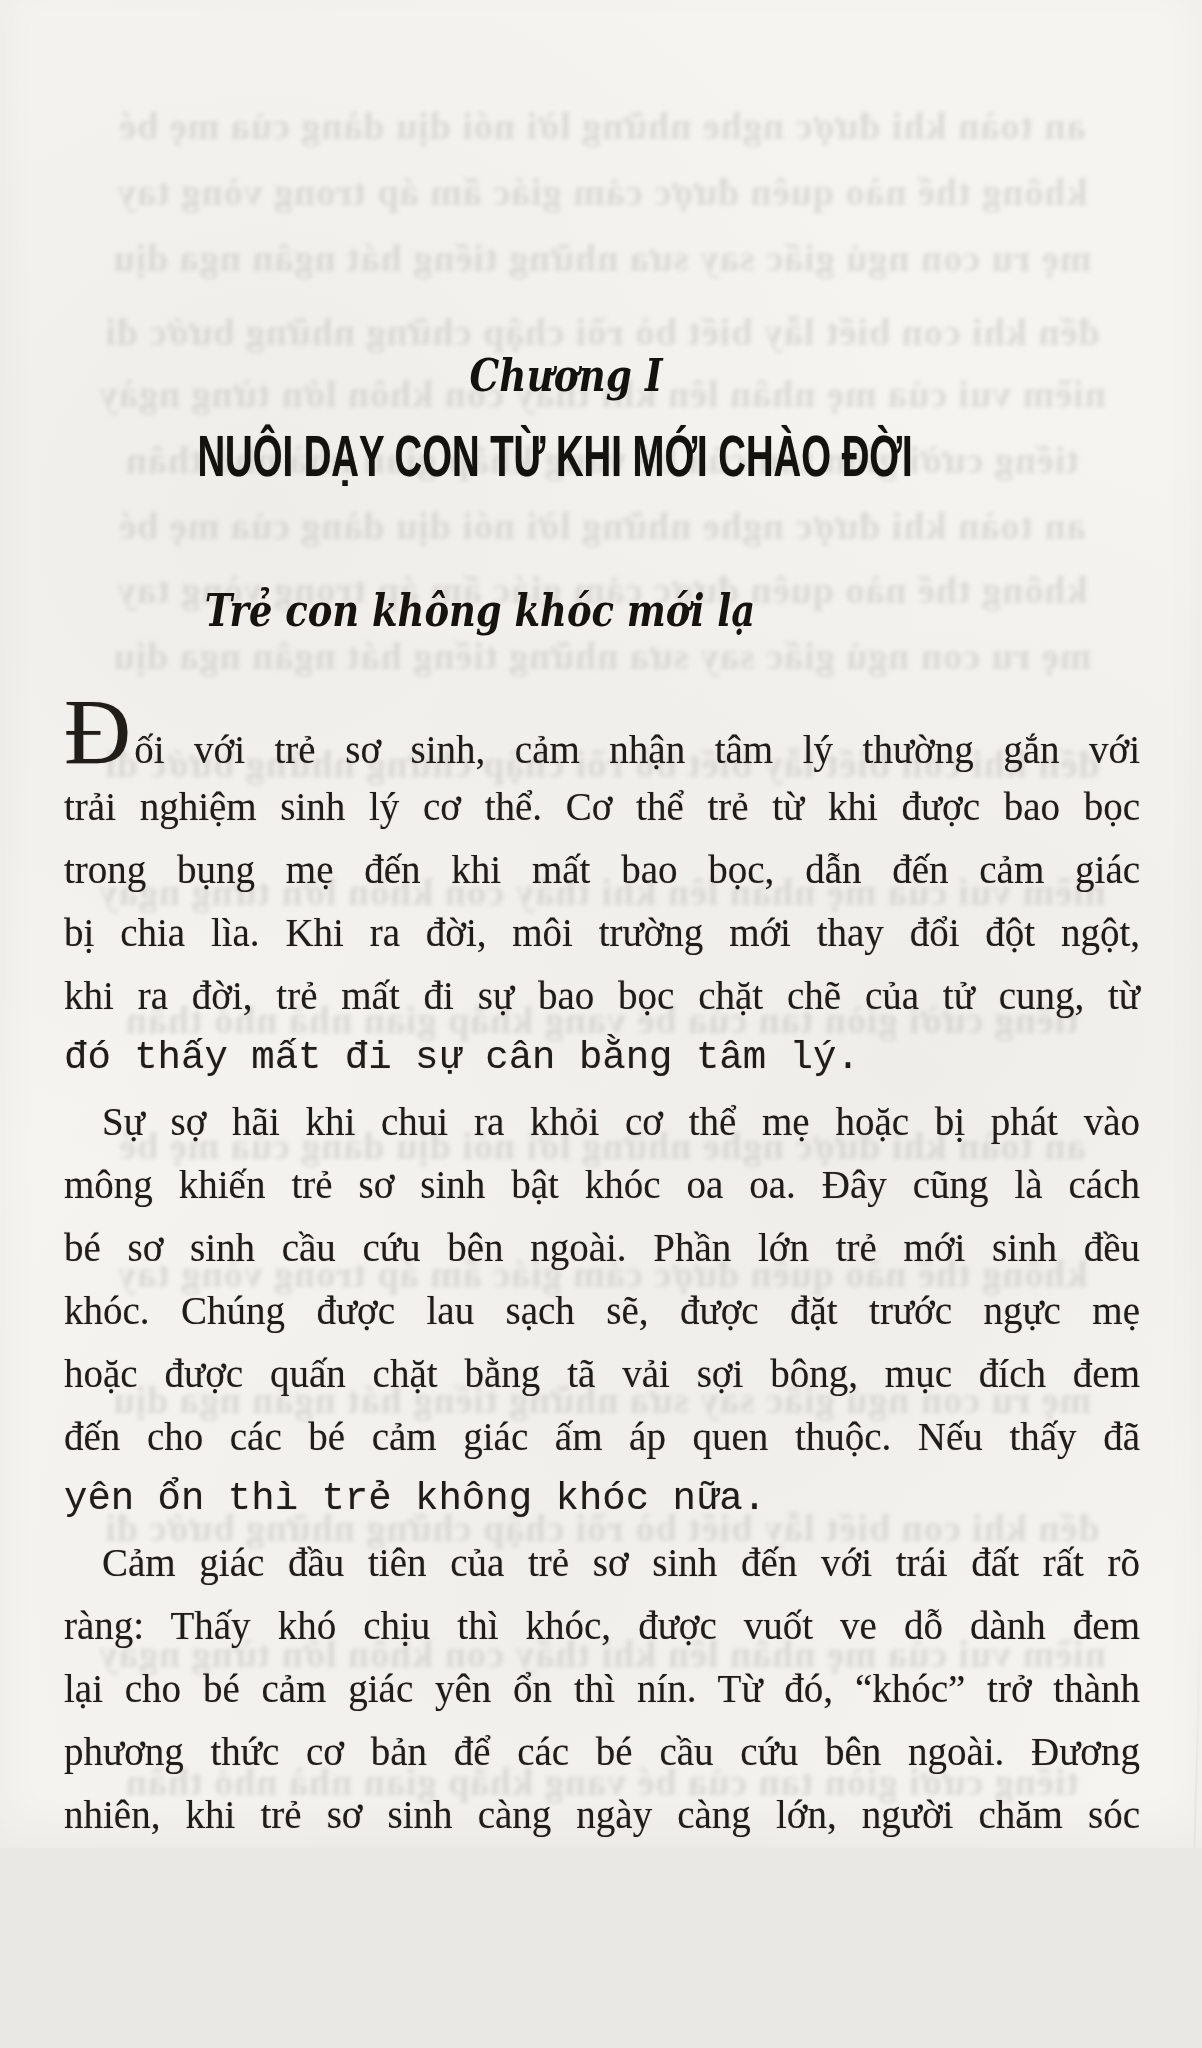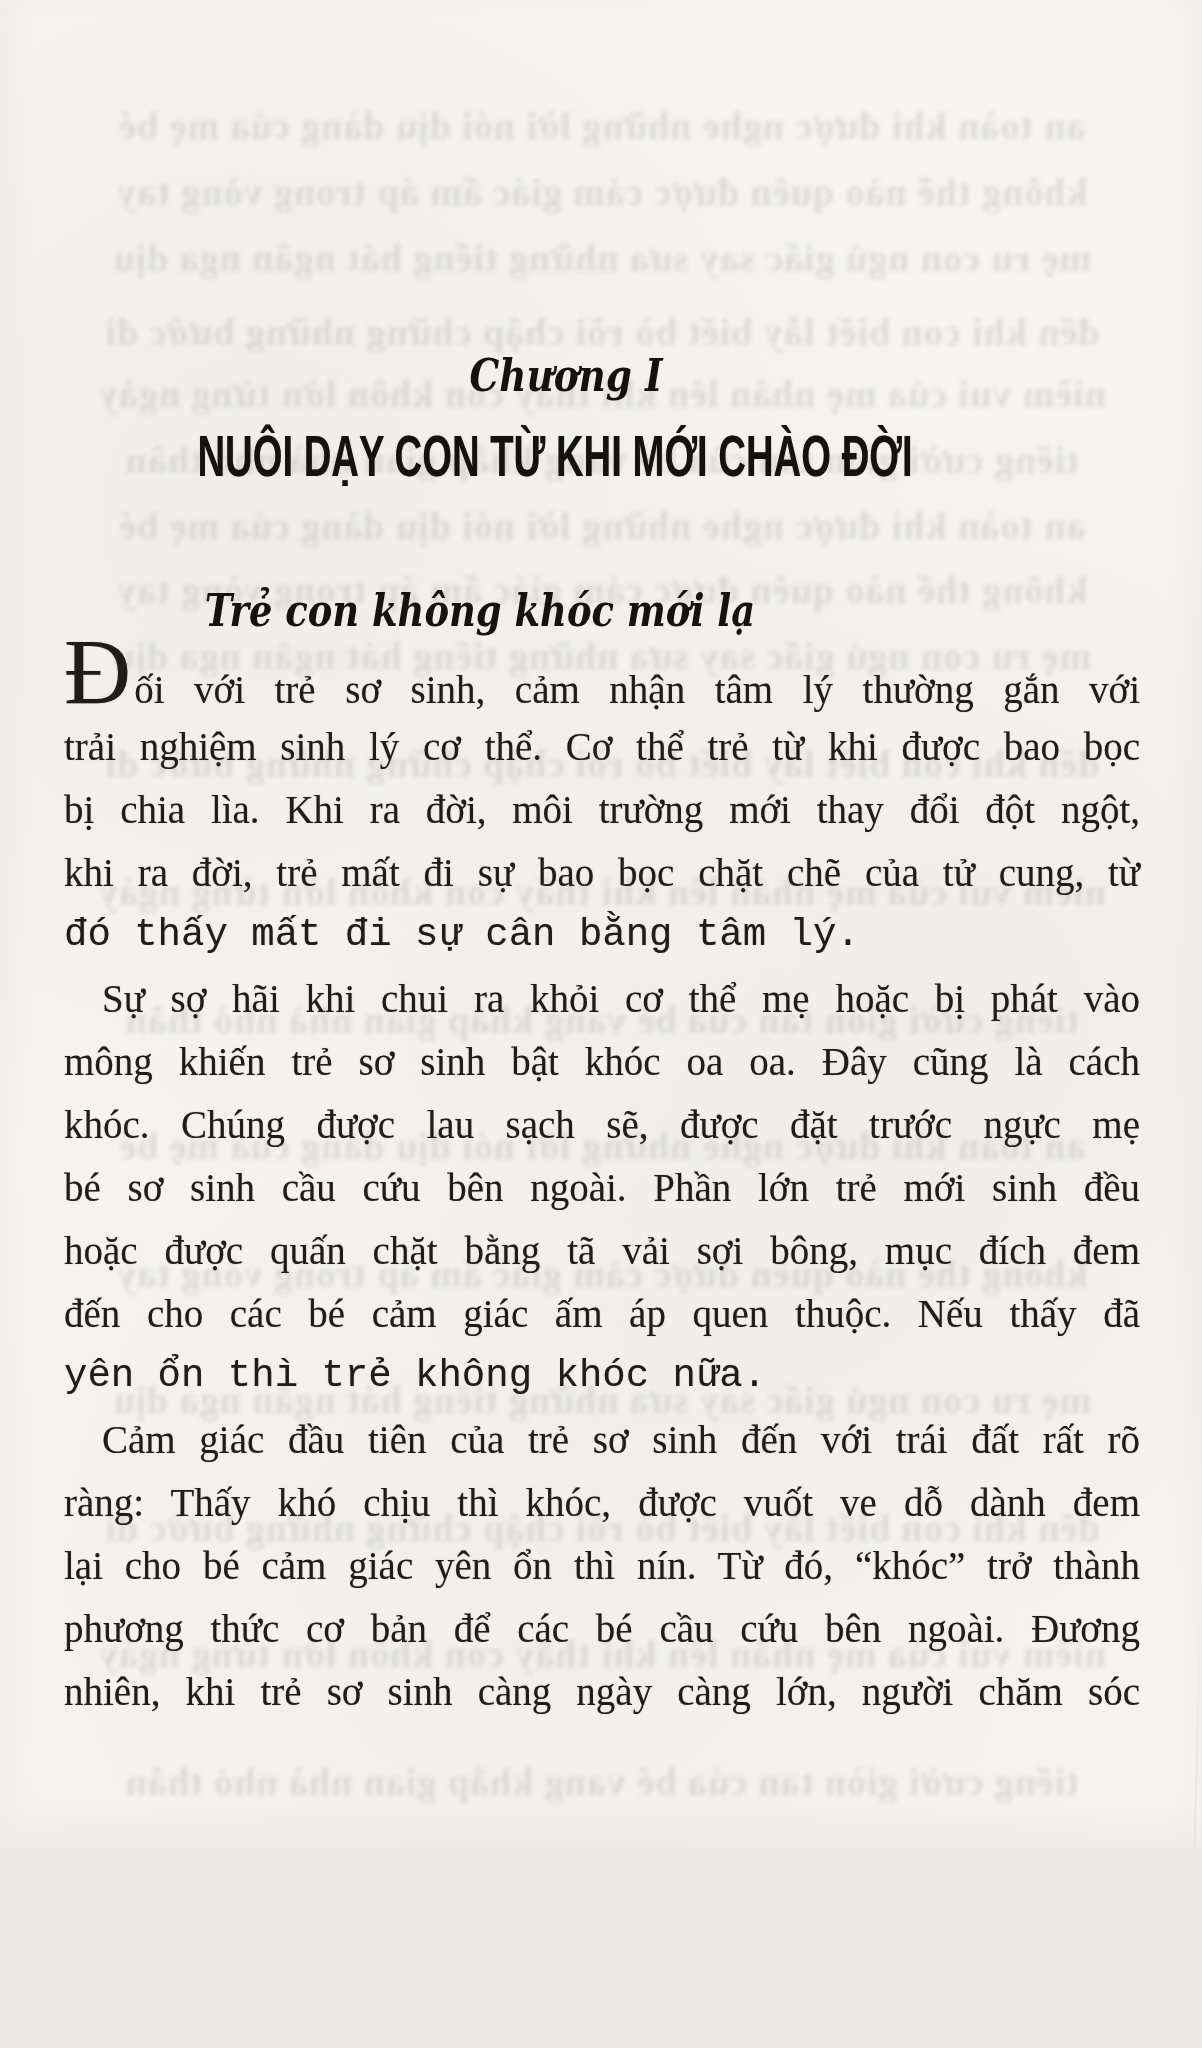--- a/index.html
+++ b/index.html
@@ -51,21 +51,21 @@
   .section-title {
     position:absolute; top:584px; left:0; width:960px;
     text-align:center; white-space:nowrap;
     font-family:"DejaVu Serif", serif;
     font-style:italic; font-weight:bold;
     font-size:45px; color:#16130f;
     transform:scaleX(0.82);
   }
 
   .body-text {
-    position:absolute; top:652px; left:64px; width:1076px;
+    position:absolute; top:712px; left:64px; width:1076px;
     font-size:39px; line-height:63px; color:#201d19;
     text-shadow:0 0 1px rgba(32,29,25,0.38);
   }
   .para { margin:0; }
   .line {
     height:63px;
     text-align:justify;
     text-align-last:justify;
   }
   .line.indent { padding-left:38px; }
@@ -120,30 +120,31 @@
 
     <div class="chapter-title">NUÔI DẠY CON TỪ KHI MỚI CHÀO ĐỜI</div>
 
     <div class="section-title">Trẻ con không khóc mới lạ</div>
 
     <div class="body-text">
 
       <div class="para">
         <div class="line"><span class="initial">Đ</span><span>ối với trẻ sơ sinh, cảm nhận tâm lý thường gắn với</span></div>
         <div class="line">trải nghiệm sinh lý cơ thể. Cơ thể trẻ từ khi được bao bọc</div>
+        <div class="line">trong bụng mẹ đến khi mất bao bọc, dẫn đến cảm giác</div>
         <div class="line">bị chia lìa. Khi ra đời, môi trường mới thay đổi đột ngột,</div>
         <div class="line">khi ra đời, trẻ mất đi sự bao bọc chặt chẽ của tử cung, từ</div>
         <div class="line para-end">đó thấy mất đi sự cân bằng tâm lý.</div>
       </div>
 
       <div class="para">
         <div class="line indent">Sự sợ hãi khi chui ra khỏi cơ thể mẹ hoặc bị phát vào</div>
         <div class="line">mông khiến trẻ sơ sinh bật khóc oa oa. Đây cũng là cách</div>
+        <div class="line">bé sơ sinh cầu cứu bên ngoài. Phần lớn trẻ mới sinh đều</div>
         <div class="line">khóc. Chúng được lau sạch sẽ, được đặt trước ngực mẹ</div>
-        <div class="line">bé sơ sinh cầu cứu bên ngoài. Phần lớn trẻ mới sinh đều</div>
         <div class="line">hoặc được quấn chặt bằng tã vải sợi bông, mục đích đem</div>
         <div class="line">đến cho các bé cảm giác ấm áp quen thuộc. Nếu thấy đã</div>
         <div class="line para-end">yên ổn thì trẻ không khóc nữa.</div>
       </div>
 
       <div class="para">
         <div class="line indent">Cảm giác đầu tiên của trẻ sơ sinh đến với trái đất rất rõ</div>
         <div class="line">ràng: Thấy khó chịu thì khóc, được vuốt ve dỗ dành đem</div>
         <div class="line">lại cho bé cảm giác yên ổn thì nín. Từ đó, “khóc” trở thành</div>
         <div class="line">phương thức cơ bản để các bé cầu cứu bên ngoài. Đương</div>

